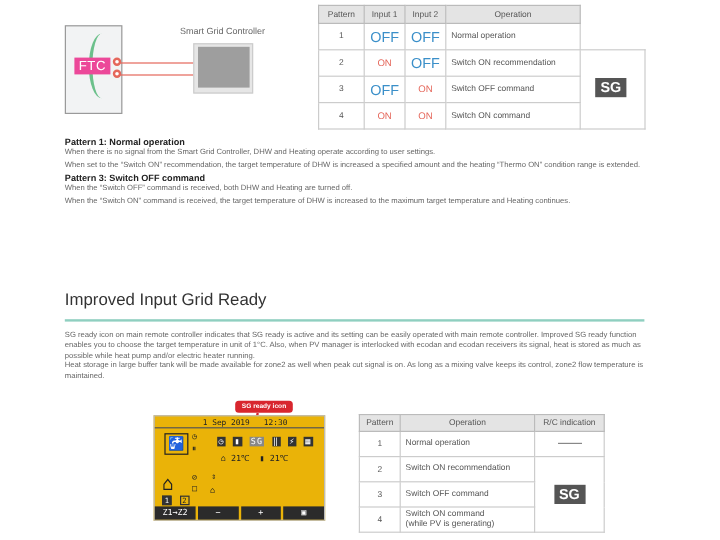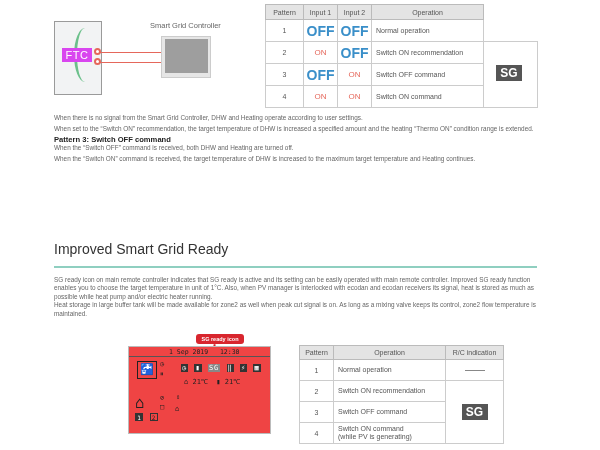--- a/index.html
+++ b/index.html
@@ -2,54 +2,54 @@
 <html><head>
 <meta charset="utf-8">
 <style>
   * { box-sizing: border-box; margin: 0; padding: 0; }
   html, body { width: 600px; height: 450px; background: #ffffff; overflow: hidden; }
   body { position: relative; font-family: "Liberation Sans", sans-serif; color: #555; }
 
   
   .ftc-box { position: absolute; left: 54px; top: 21px; width: 48px; height: 74px; background: #f2f3f4; border: 1px solid #9a9a9a; }
   .ftc-arc { position: absolute; left: 74px; top: 28px; width: 22px; height: 54px; border-left: 3px solid #6cc08b; border-radius: 50%; }
-  .ftc-label { position: absolute; left: 62px; top: 48px; width: 30px; height: 14px; background: #d946ef; color: #fff; font-size: 11px; line-height: 14px; text-align: center; letter-spacing: 0.5px; }
+  .ftc-label { position: absolute; left: 62px; top: 48px; width: 30px; height: 14px; background: #ec4899; color: #fff; font-size: 11px; line-height: 14px; text-align: center; letter-spacing: 0.5px; }
   .term { position: absolute; width: 7px; height: 7px; border: 2px solid #e5675b; border-radius: 50%; background: #fff; }
   .wire { position: absolute; height: 1px; background: #e5675b; left: 100px; width: 62px; }
   .sgc-title { position: absolute; left: 150px; top: 21px; font-size: 7.5px; color: #666; }
   .sgc-outer { position: absolute; left: 161px; top: 36px; width: 50px; height: 42px; background: #e6e6e6; border: 1px solid #ccc; }
   .sgc-inner { position: absolute; left: 165px; top: 39px; width: 43px; height: 34px; background: #9e9e9e; }
 
   
   table { border-collapse: collapse; font-size: 7px; color: #555; }
   .t1 { position: absolute; left: 265px; top: 4px; }
   .t1 th { background: #e4e4e4; font-weight: normal; height: 15px; border: 1px solid #bbb; padding: 0 3px; }
   .t1 td { border: 1px solid #ccc; height: 22px; text-align: center; }
   .t1 td.op { text-align: left; padding-left: 4px; }
   .c-pat { width: 38px; } .c-in { width: 34px; } .c-op { width: 112px; }
-  .off { color: #3a8fc9; font-weight: bold; font-size: 14px; }
+  .off { color: #3a8fc9; font-weight: normal; font-size: 12px; }
   .on  { color: #e5675b; font-weight: normal; font-size: 8px; }
   .sg-cell { position: absolute; left: 484px; top: 41px; width: 54px; height: 67px; border: 1px solid #ccc; border-left: none; }
   .sg-badge { display: inline-block; background: #555; color: #fff; font-weight: bold; font-size: 12px; line-height: 16px; width: 26px; text-align: center; }
   .sg-cell .sg-badge { position: absolute; left: 12px; top: 23px; }
 
   
   .patterns { position: absolute; left: 54px; top: 114px; width: 500px; }
   .pat-h { font-size: 7.6px; font-weight: bold; color: #222; line-height: 9px; }
   .pat-p { font-size: 6.4px; color: #666; line-height: 8.5px; margin-bottom: 2px; }
 
   
   .sec-title { position: absolute; left: 54px; top: 241px; font-size: 14px; color: #333; }
   .sec-rule { position: absolute; left: 54px; top: 266px; width: 483px; height: 1.5px; background: #8fcfc0; }
   .sec-body { position: absolute; left: 54px; top: 276px; width: 494px; font-size: 6.4px; color: #666; line-height: 8.4px; }
 
   
   .callout { position: absolute; left: 196px; top: 334px; width: 48px; height: 10px; background: #d8262e; color: #fff; font-size: 5.5px; font-weight: bold; text-align: center; line-height: 10px; border-radius: 3px; }
   .callout-line { position: absolute; left: 212px; top: 344px; width: 2px; height: 17px; background: #d8262e; transform: rotate(12deg); }
-  .lcd { position: absolute; left: 128px; top: 346px; width: 143px; height: 88px; background: #ef4444; border: 1px solid #bbb; font-family: "DejaVu Sans Mono", monospace; color: #222; }
+  .lcd { position: absolute; left: 128px; top: 346px; width: 143px; height: 88px; background: #eab308; border: 1px solid #bbb; font-family: "DejaVu Sans Mono", monospace; color: #222; }
   .lcd-top { position: absolute; left: 40px; top: 1px; font-size: 6.5px; }
   .lcd-top-rule { position: absolute; left: 0; top: 9px; width: 100%; height: 1px; background: #555; }
   .tap-box { position: absolute; left: 8px; top: 14px; width: 20px; height: 18px; border: 1.5px solid #222; font-size: 11px; text-align: center; line-height: 15px; }
   .small-ic { position: absolute; font-size: 7px; }
   .house { position: absolute; left: 6px; top: 46px; font-size: 16px; }
   .status-icons { position: absolute; left: 52px; top: 17px; font-size: 7px; letter-spacing: 1px; }
   .status-icons span { display: inline-block; background: #333; color: #fff; padding: 0 1px; margin-right: 1px; }
   .status-icons span.sg { background: #888; }
   .temps { position: absolute; left: 55px; top: 30px; font-size: 7px; }
   .big-temp { position: absolute; left: 58px; top: 40px; font-size: 28px; line-height: 30px; }
@@ -116,28 +116,29 @@
       <td class="on">ON</td>
       <td class="op">Switch ON command</td>
     </tr>
   </tbody>
 </table>
 <div class="sg-cell">
   <span class="sg-badge">SG</span>
 </div>
 
 <div class="patterns">
+  <div class="pat-h">Pattern 1: Normal operation</div>
   <div class="pat-p">When there is no signal from the Smart Grid Controller, DHW and Heating operate according to user settings.</div>
   <div class="pat-p">When set to the “Switch ON” recommendation,  the target temperature of DHW is increased a specified amount and the heating “Thermo ON” condition range is extended.</div>
   <div class="pat-h">Pattern 3: Switch OFF command</div>
   <div class="pat-p">When the “Switch OFF” command is received, both DHW and Heating are turned off.</div>
   <div class="pat-p">When the “Switch ON” command is received, the target temperature of DHW is increased to the maximum target temperature and Heating continues.</div>
 </div>
 
-<div class="sec-title">Improved Smart Grid Ready</div>
+<div class="sec-title">Improved Input Grid Ready</div>
 <div class="sec-rule"></div>
 <div class="sec-body">
   <div>SG ready icon on main remote controller indicates that SG ready is active and its setting can be easily operated with main remote controller. Improved SG ready function enables you to choose the target temperature in unit of 1°C. Also, when PV manager is interlocked with ecodan and ecodan receivers its signal, heat is stored as much as possible while heat pump and/or electric heater running.</div>
   <div>Heat storage in large buffer tank will be made available for zone2 as well when peak cut signal is on. As long as a mixing valve keeps its control, zone2 flow temperature is maintained.</div>
 </div>
 
 <div class="callout">SG ready icon</div>
 <div class="callout-line"></div>
 <div class="lcd">
   <div class="lcd-top">
@@ -164,20 +165,26 @@
     <span>▦</span>
   </div>
   <div class="temps">
     <span>⌂</span>
     <span>21</span><span>℃</span>
     &nbsp;<span>▮</span>
     <span>21</span><span>℃</span>
   </div>
   <div class="small-ic" style="left:47px; top:46px">⇕</div>
   <div class="small-ic" style="left:46px; top:58px">⌂</div>
+  <div class="softkeys">
+    <div>Z1→Z2</div>
+    <div>−</div>
+    <div>+</div>
+    <div>▣</div>
+  </div>
 </div>
 
 <table class="t2">
   <thead>
     <tr>
       <th class="c2-pat">Pattern</th>
       <th class="c2-op">Operation</th>
       <th class="c2-rc">R/C indication</th>
     </tr>
   </thead>

